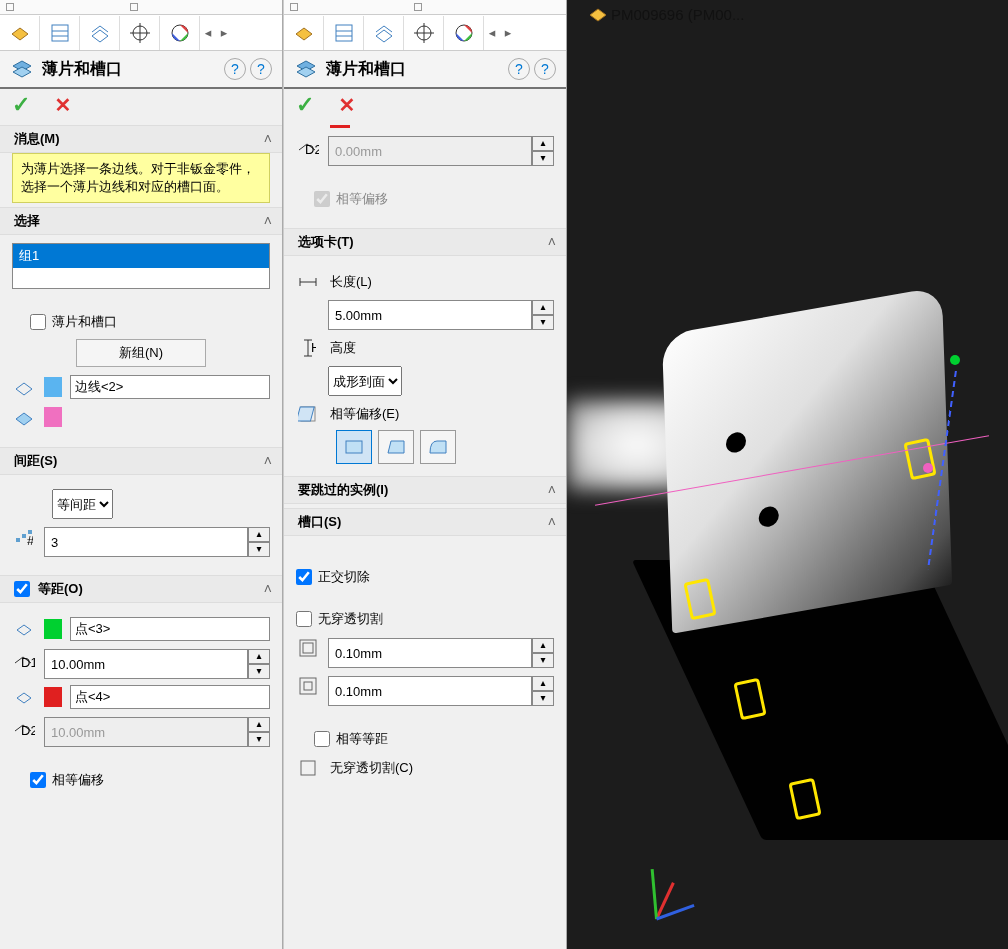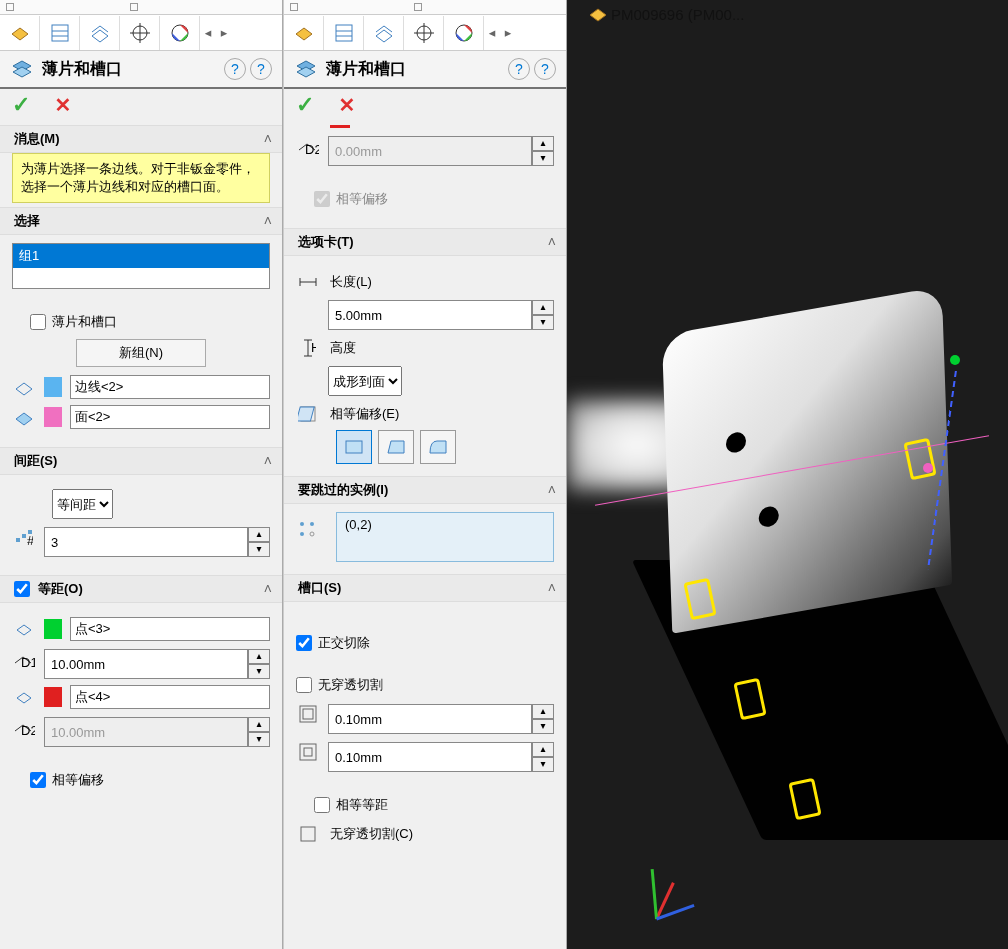--- a/index.html
+++ b/index.html
@@ -181,21 +181,20 @@
           <div class="color-swatch" style="background:#5ab4f0"></div>
           <input type="text" value="边线&lt;2&gt;" style="">
         </div>
         <div class="field-row">
           <div class="icon-slot">
               <svg width="20" height="20">
                 <path d="M2 12 L10 6 L18 12 L10 18 Z" fill="#a0d0f0" stroke="#4080c0"></path>
               </svg>
             </div>
           <div class="color-swatch" style="background:#f070c0"></div>
-          <input type="text" value="面&lt;2&gt;" style="">
         </div>
       </div>
     </div>
 
     <div class="section">
       <div class="section-header">
         <span class="label">间距(S)</span>
         <span class="chevron">˄</span>
       </div>
       <div class="section-body">
@@ -435,35 +434,20 @@
             </div>
         </div>
       </div>
     </div>
 
     <div class="section">
       <div class="section-header">
         <span class="label">要跳过的实例(I)</span>
         <span class="chevron">˄</span>
       </div>
-      <div class="section-body">
-        <div class="label-row" style="margin-bottom:-30px">
-          <div class="icon-slot">
-              <svg width="20" height="20">
-                <circle cx="4" cy="4" r="2" fill="#60a0d0"></circle>
-                <circle cx="14" cy="4" r="2" fill="#60a0d0"></circle>
-                <circle cx="4" cy="14" r="2" fill="#60a0d0"></circle>
-                <circle cx="14" cy="14" r="2" fill="none" stroke="#999"></circle>
-              </svg>
-            </div>
-        </div>
-        <div class="skip-box">
-          <div>(0,2)</div>
-        </div>
-      </div>
     </div>
 
     <div class="section">
       <div class="section-header">
         <span class="label">槽口(S)</span>
         <span class="chevron">˄</span>
       </div>
       <div class="section-body">
         <div class="checkbox-row" style="margin-left:0">
           <input type="checkbox" checked="" style="">

